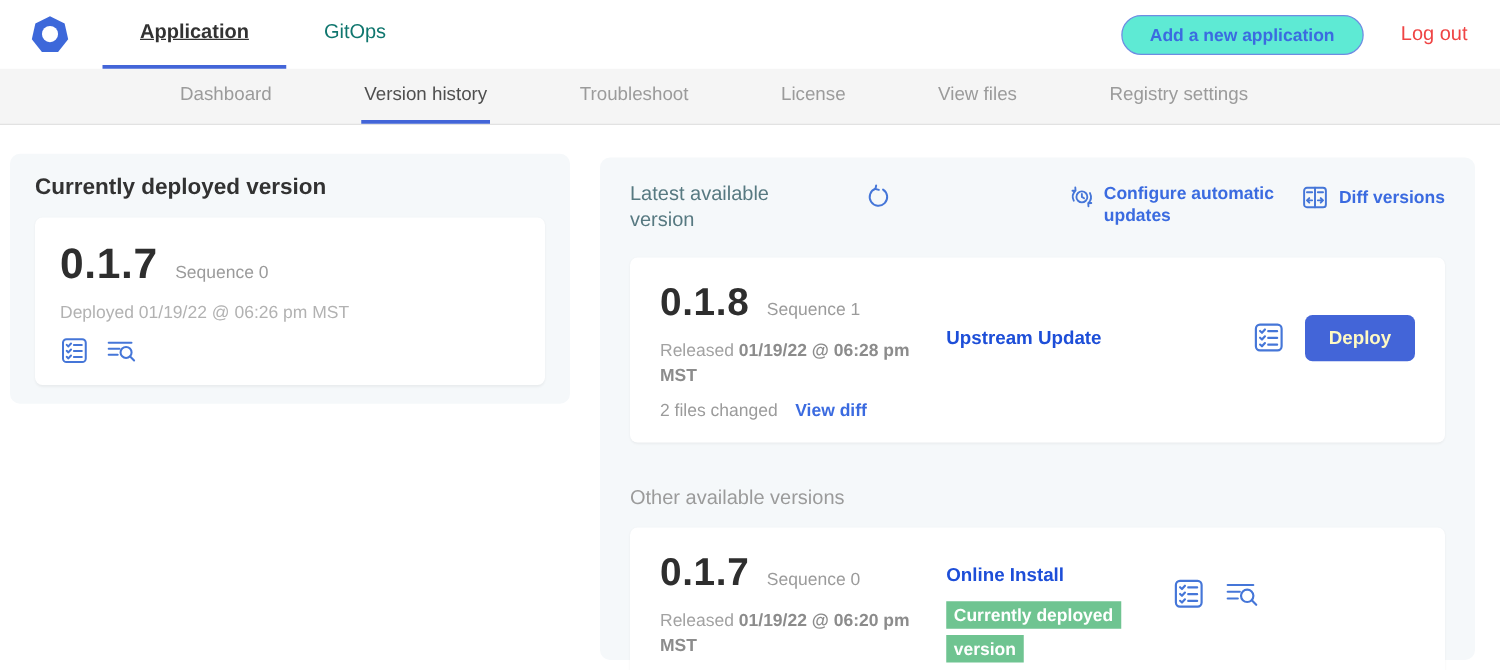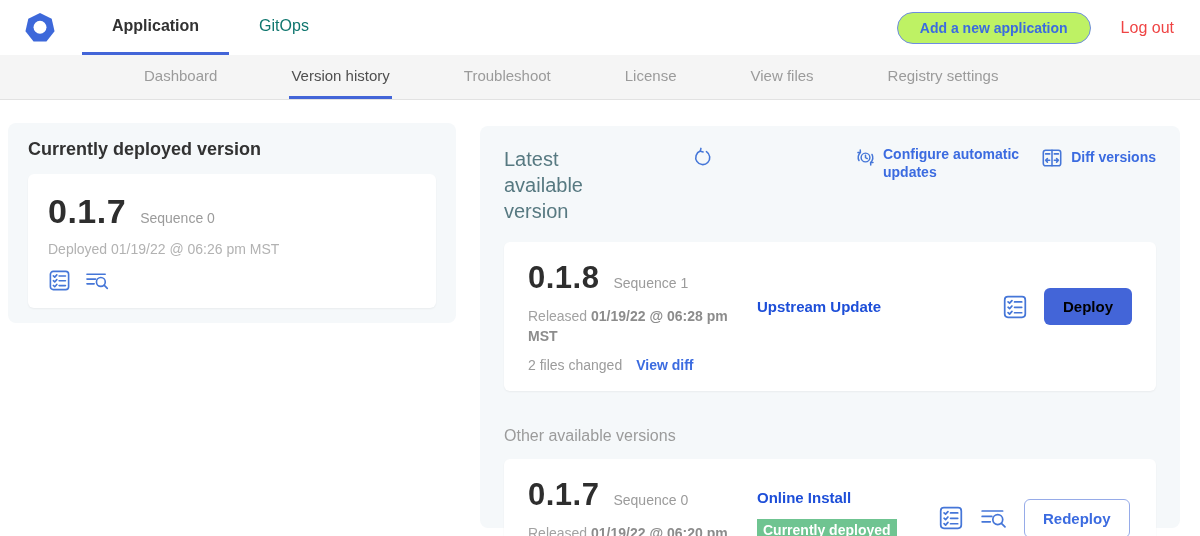--- a/index.html
+++ b/index.html
@@ -20,24 +20,24 @@
   }
   
   .top-header{height:55px;display:flex;align-items:stretch;background:#fff;}
   .logo-wrap{display:flex;align-items:center;padding:0 24px 0 22px;}
   .logo-wrap svg{display:block;}
   .top-tabs{display:flex;align-items:stretch;}
   .top-tab{
     display:flex;align-items:center;padding:0 30px;font-size:16px;font-weight:400;
     color:#0f766e;cursor:pointer;border-bottom:3px solid transparent;
   }
-  .top-tab.active{color:var(--heading-dark);border-bottom-color:var(--accent-blue);font-weight:600;}
+  .top-tab.active{color:var(--heading-dark);border-bottom-color:var(--accent-blue);font-weight:600;text-decoration:underline;}
   .header-right{margin-left:auto;display:flex;align-items:center;gap:30px;padding-right:26px;}
   .pill-btn{
-    border:1px solid #6e8ce2;border-radius:17px;background:#bef264;color:var(--link-blue);
+    border:1px solid #6e8ce2;border-radius:17px;background:#5eead4;color:var(--link-blue);
     font-size:14px;font-weight:700;padding:7px 22px;cursor:pointer;
     font-family:inherit;
   }
   .logout{font-size:16px;color:#ef4444;cursor:pointer;}
   
   .subnav{
     height:45px;background:var(--subnav-bg);border-bottom:1px solid #e2e2e2;
     display:flex;align-items:stretch;padding-left:142px;gap:70px;
   }
   .subnav-item{
@@ -58,21 +58,21 @@
   .version-big{font-size:34px;font-weight:800;color:#2e2e2e;letter-spacing:.5px;}
   .version-big.small{font-size:31px;}
   .sequence{font-size:14px;color:var(--muted-gray);}
   .deployed-line{margin-top:10px;font-size:14px;color:#b2b2b2;}
   .icon-row{margin-top:12px;display:flex;gap:14px;align-items:center;}
   .icon-btn{cursor:pointer;display:inline-flex;}
   .icon-btn svg{display:block;}
   
   .right-panel{left:480px;top:26px;width:700px;height:402px;padding:20px 24px 22px;}
   .avail-header{display:flex;align-items:flex-start;}
-  .avail-title{font-size:20px;color:var(--teal-gray);line-height:1.3;width:130px;font-weight:500;}
+  .avail-title{font-size:16px;color:var(--teal-gray);line-height:1.3;width:130px;font-weight:500;}
   .header-actions{display:flex;flex:1;align-items:flex-start;}
   .action-link{
     display:flex;align-items:flex-start;gap:7px;color:var(--link-blue);
     font-size:14px;font-weight:600;line-height:1.25;cursor:pointer;
   }
   .action-link svg{flex:none;margin-top:1px;}
   .action-check{margin-left:58px;width:125px;}
   .action-config{margin-left:38px;width:185px;}
   .action-diff{margin-left:auto;align-items:center;}
   .release-card{display:flex;align-items:flex-start;padding:18px 24px;}
@@ -89,21 +89,21 @@
   .source-label{font-size:15px;font-weight:600;color:#1d4ed8;}
   .deployed-badge-wrap{margin-top:10px;max-width:160px;line-height:1.65;}
   .deployed-badge{
     background:var(--badge-green);color:#fff;font-size:14px;font-weight:600;
     padding:3px 6px;-webkit-box-decoration-break:clone;box-decoration-break:clone;
   }
   .rc-right{flex:none;display:flex;align-items:center;gap:16px;}
   .latest-card .rc-right{padding-top:28px;}
   .other-card .rc-right{padding-top:22px;}
   .deploy-btn{
-    background:var(--accent-blue);color:#000000;border:none;border-radius:6px;
+    background:var(--accent-blue);color:#fef9c3;border:none;border-radius:6px;
     font-size:15px;font-weight:700;padding:10px 19px;cursor:pointer;font-family:inherit;
   }
   .redeploy-btn{
     background:#fff;color:var(--link-blue);border:1px solid #96abe8;border-radius:6px;
     font-size:15px;font-weight:700;padding:10px 18px;cursor:pointer;font-family:inherit;
   }
   .other-heading{margin-top:36px;font-size:16px;color:var(--muted-gray);}
 </style>
 </head>
 <body>
@@ -279,18 +279,17 @@
         </span>
         <span class="icon-btn">
           <svg width="28" height="26" viewBox="0 0 26 24" fill="none" stroke="#4576d8" stroke-width="1.6" stroke-linecap="round">
             <line x1="2" y1="5.5" x2="21" y2="5.5"></line>
             <line x1="2" y1="10.5" x2="11" y2="10.5"></line>
             <line x1="2" y1="15.5" x2="9.5" y2="15.5"></line>
             <circle cx="16.5" cy="13.5" r="4.6"></circle>
             <line x1="19.9" y1="16.9" x2="23.2" y2="20.2"></line>
           </svg>
         </span>
-        <button class="redeploy-btn">Redeploy</button>
       </div>
     </div>
 
   </div>
 </div>
 
 </body></html>

